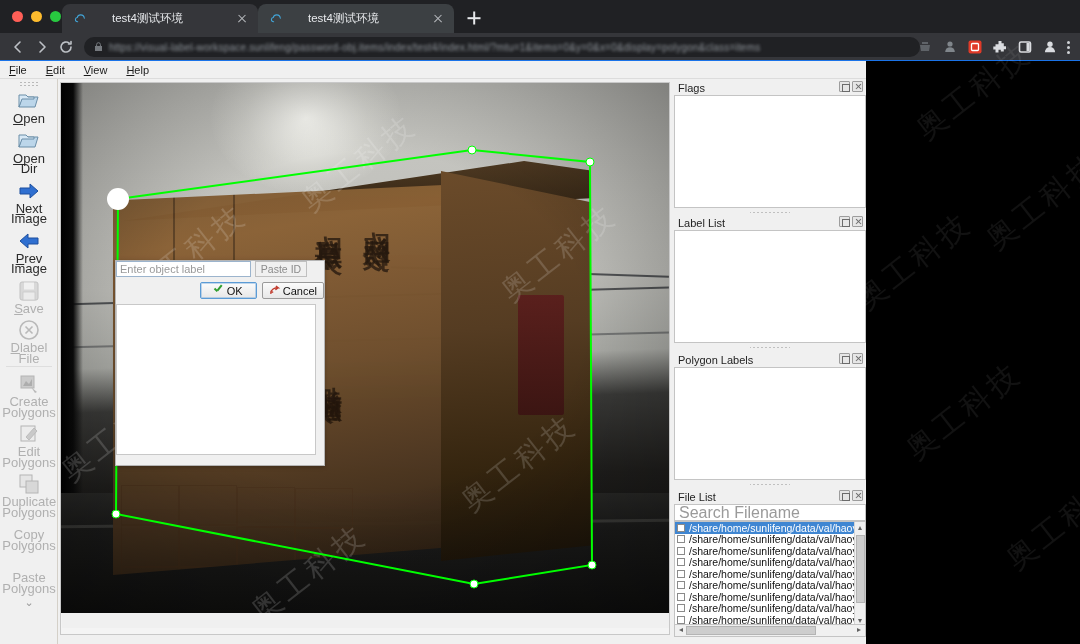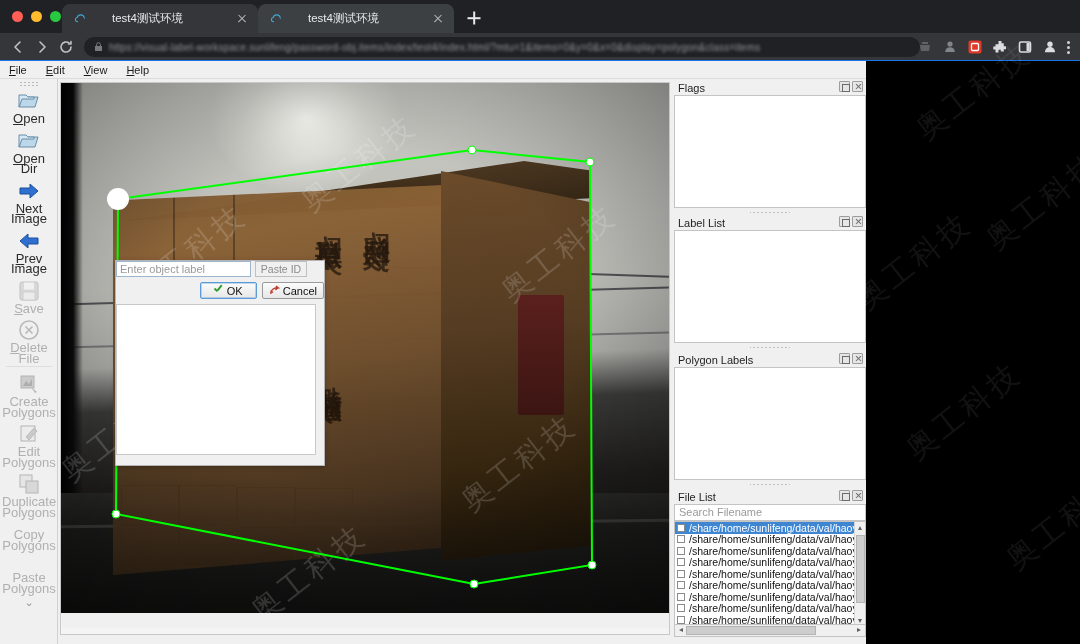--- a/index.html
+++ b/index.html
@@ -165,21 +165,21 @@
                        border:1px solid #6b6b6b; }
   .pbtn.close:before, .pbtn.close:after { left:1.5px; top:4px; width:7px; height:1.2px; }
   .pbtn.close:before { transform:rotate(45deg); }
   .pbtn.close:after  { transform:rotate(-45deg); }
   .panel-body { background:#fff; border:1px solid #c4c4c4; width:192px; }
   .panel-grip { height:6px; background-image: radial-gradient(#c0c0c0 35%, transparent 36%);
                 background-size:4px 3px; background-position:center; background-repeat:repeat-x;
                 width:40px; margin:1px auto; }
 
   .search-input { width:192px; height:17px; border:1px solid #c4c4c4; background:#fff;
-                  font-size:11px; color:#9a9a9a; padding:0 4px; line-height:15px; }
+                  font-size:16px; color:#9a9a9a; padding:0 4px; line-height:15px; }
   .filelist { width:192px; height:104px; border:1px solid #c4c4c4; background:#fff;
               position:relative; overflow:hidden; }
   .frow { height:11.5px; display:flex; align-items:center; gap:4px; padding-left:2px;
           font-size:10.5px; color:#111; white-space:nowrap; }
   .frow.sel { background:#3f86d2; color:#fff; }
   .fcheck { width:8px; height:8px; border:1px solid #8a8a8a; background:#fff; flex:none; }
   .vscroll { position:absolute; right:0; top:0; width:11px; height:104px; background:#f0f0f0;
              border-left:1px solid #d4d4d4; }
   .sarrow { width:11px; height:11px; position:relative; background:#f0f0f0; }
   .sarrow i { position:absolute; left:3px; top:4px; width:0;height:0; }
@@ -378,21 +378,21 @@
         <span class="tblabel"><u>S</u><span>ave</span></span>
       </div>
 
       <div class="tbitem disabled">
         <span class="tbicon">
           <svg viewBox="0 0 24 24" width="24" height="24">
             <circle cx="12" cy="12" r="9" fill="none" stroke="#777" stroke-width="1.6"></circle>
             <path d="M8.5 8.5 L15.5 15.5 M15.5 8.5 L8.5 15.5" stroke="#777" stroke-width="1.6"></path>
           </svg>
         </span>
-        <span class="tblabel"><u>D</u><span>elete</span><br><span>File</span></span>
+        <span class="tblabel"><u>D</u><span>label</span><br><span>File</span></span>
       </div>
 
       <div class="tb-divider"></div>
 
       <div class="tbitem disabled">
         <span class="tbicon">
           <svg viewBox="0 0 24 24" width="24" height="24">
             <rect x="4" y="4" width="13" height="12" fill="#9f9f9f" stroke="#6e6e6e"></rect>
             <path d="M6 14 L9 9 L12 12 L15 7 L15 14 Z" fill="#5d5d5d"></path>
             <path d="M14 15 L20 20 L18 21 Z" fill="#777"></path>

